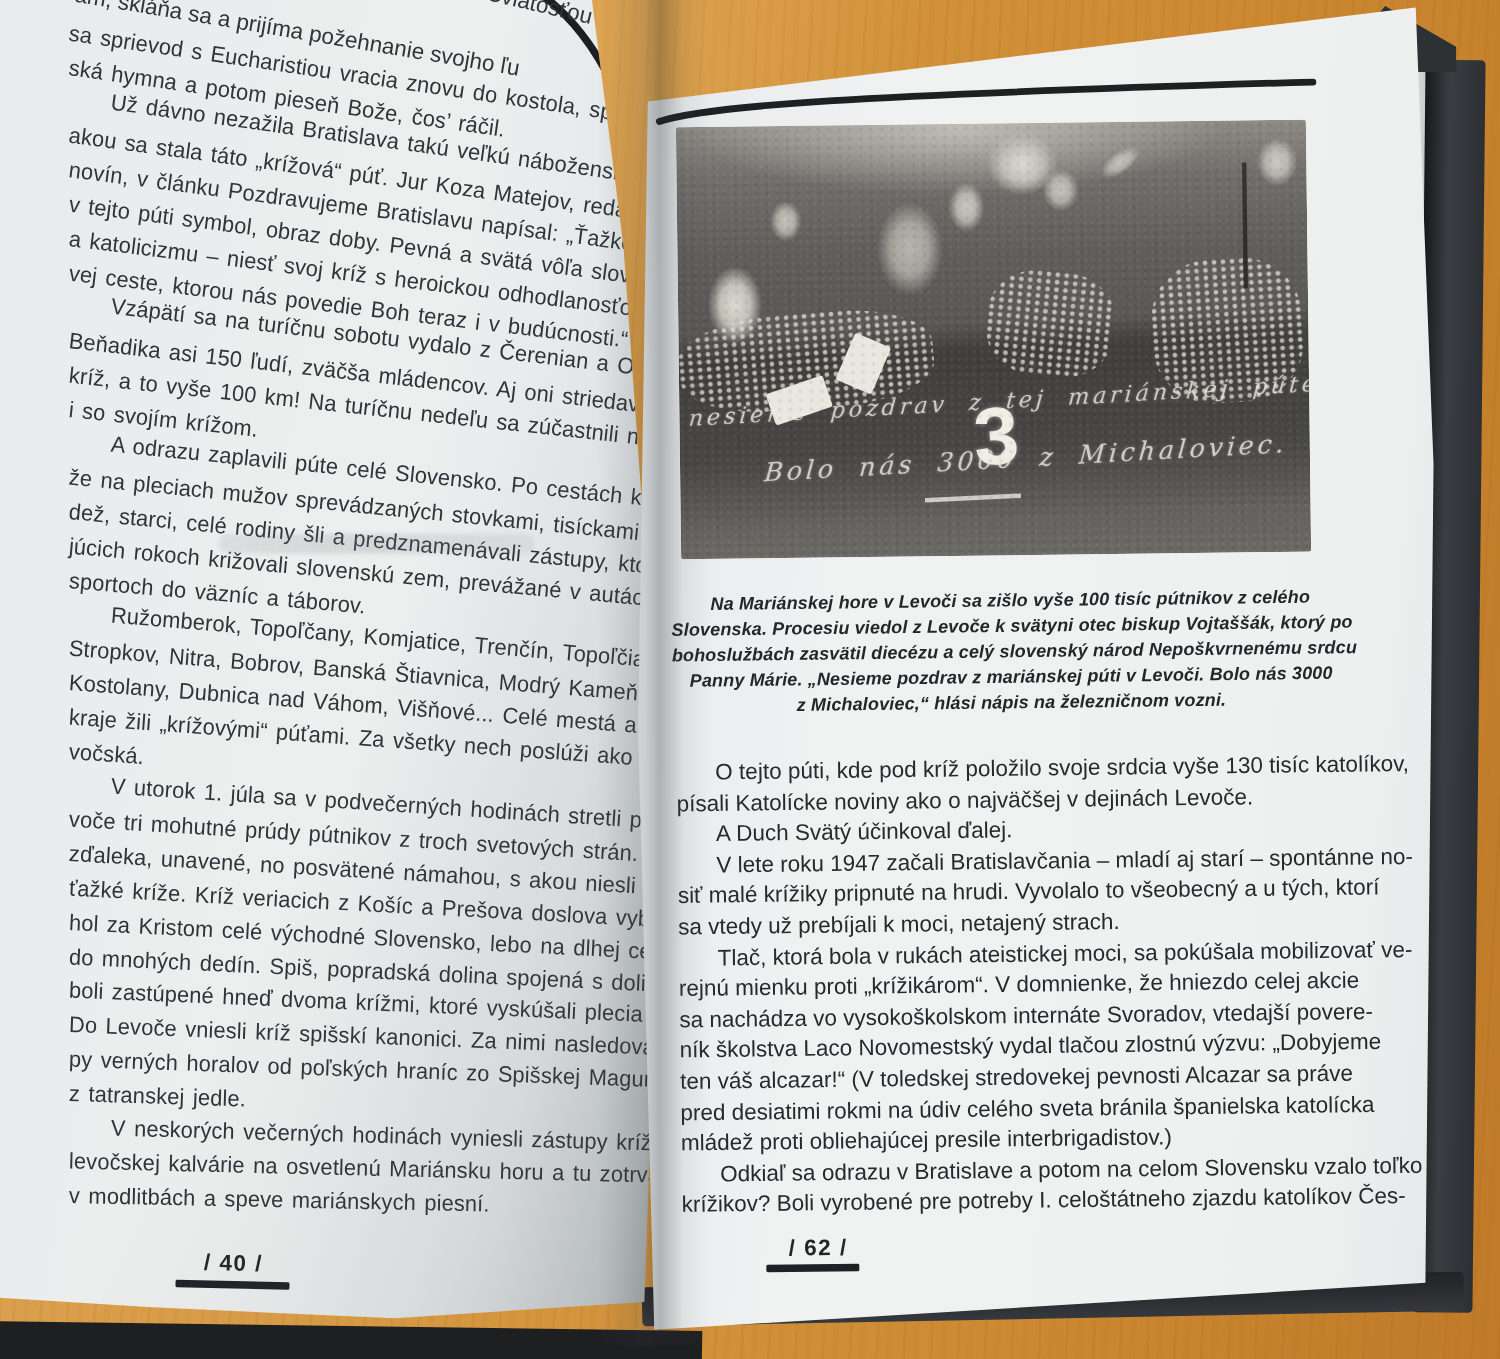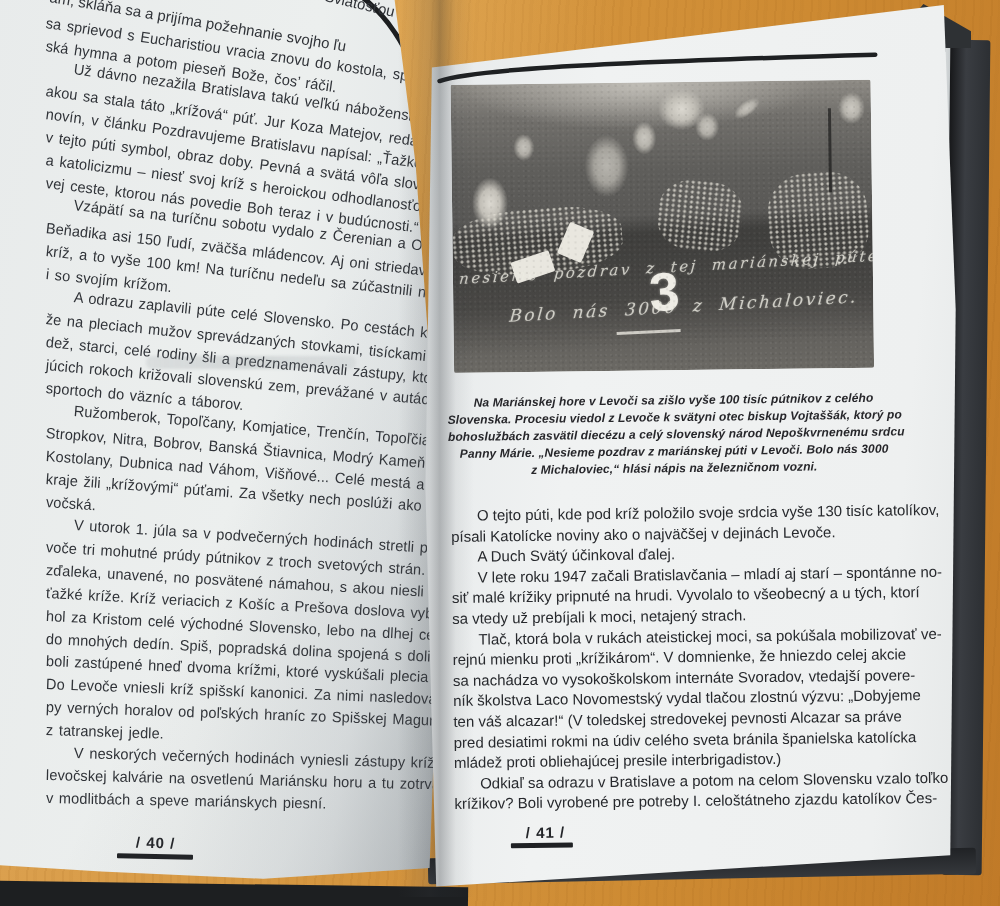--- a/index.html
+++ b/index.html
@@ -189,18 +189,18 @@
         <div class="bline">rejnú mienku proti „krížikárom“. V domnienke, že hniezdo celej akcie</div>
         <div class="bline">sa nachádza vo vysokoškolskom internáte Svoradov, vtedajší povere-</div>
         <div class="bline">ník školstva Laco Novomestský vydal tlačou zlostnú výzvu: „Dobyjeme</div>
         <div class="bline">ten váš alcazar!“ (V toledskej stredovekej pevnosti Alcazar sa práve</div>
         <div class="bline">pred desiatimi rokmi na údiv celého sveta bránila španielska katolícka</div>
         <div class="bline">mládež proti obliehajúcej presile interbrigadistov.)</div>
         <div class="bline in">Odkiaľ sa odrazu v Bratislave a potom na celom Slovensku vzalo toľko</div>
         <div class="bline">krížikov? Boli vyrobené pre potreby I. celoštátneho zjazdu katolíkov Čes-</div>
       </div>
 
-    <div class="footer" style="left:101px;top:826px;">/ 41 /</div>
+    <div class="footer" style="left:101px;top:826px;">/ 62 /</div>
     <div class="footer-rule" style="left:86px;top:845px;width:62px;"></div>
   </div>
 
   <div class="gutter-shadow"></div>
 </div>
 
 </body></html>

